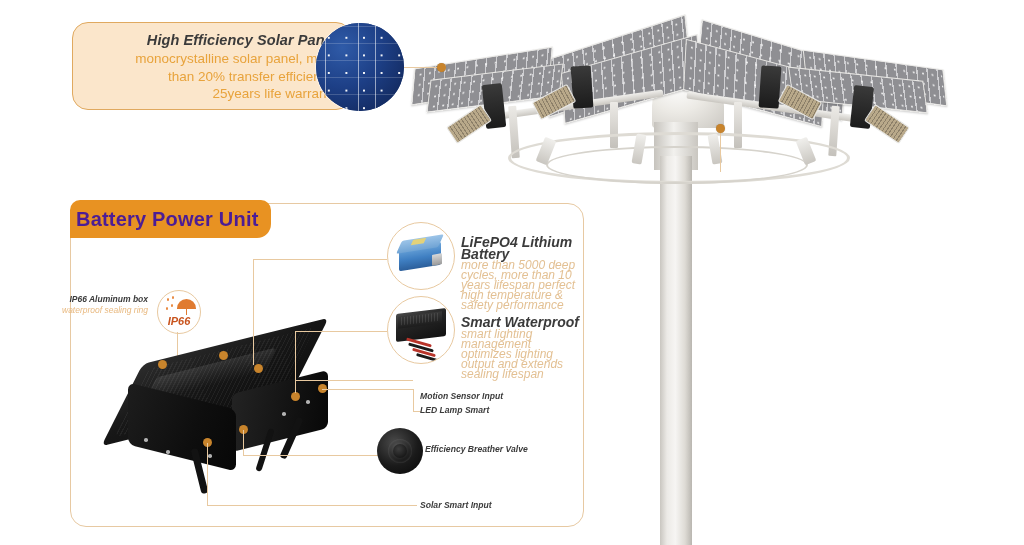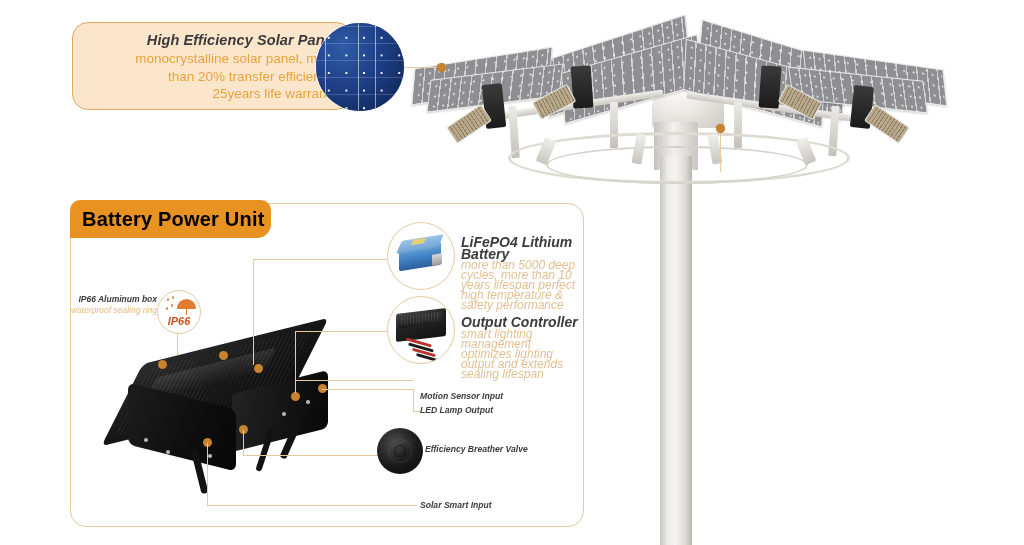--- a/index.html
+++ b/index.html
@@ -38,25 +38,25 @@
       background-image:radial-gradient(circle,#fff 1.1px,transparent 1.3px);
       background-size:17.6px 17.6px;background-position:4px 6px;opacity:.95;}
   #solar-cell-circle .hbars{position:absolute;inset:0;
       background:repeating-linear-gradient(0deg,transparent 0 16px,rgba(255,255,255,.18) 16px 17px);}
 
   
   #bpu-panel{left:70px;top:203px;width:512px;height:322px;
       border:1px solid #e7c9a2;border-radius:16px;background:#fff;}
   #bpu-tab{left:70px;top:200px;width:201px;height:38px;background:#e89222;
       border-radius:10px 10px 14px 0;}
-  #bpu-tab span{display:block;color:#000000;font-size:20px;font-weight:bold;
-      line-height:38px;padding-left:12px;letter-spacing:.2px;}
-
-  
-  #ip66-text{left:69px;top:294px;width:88px;text-align:right;}
+  #bpu-tab span{display:block;color:#4c1d95;font-size:20px;font-weight:bold;
+      line-height:38px;padding-left:6px;letter-spacing:.2px;}
+
+  
+  #ip66-text{left:60px;top:294px;width:88px;text-align:right;}
   .ip-t1{font-size:8.5px;font-weight:bold;font-style:italic;color:#3b3b3b;line-height:11px;}
   .ip-t2{font-size:8.5px;font-style:italic;color:#e8b87e;line-height:11px;}
   #ip66-badge{left:157px;top:290px;width:42px;height:42px;border-radius:50%;
       background:#fff;border:1px solid #e8c9a0;}
   #ip66-badge .umb{position:absolute;left:19px;top:8px;width:19px;height:10px;
       background:#e07b30;border-radius:10px 10px 0 0;}
   #ip66-badge .umb:after{content:"";position:absolute;left:8.5px;top:9px;width:1.6px;height:7px;background:#e07b30;}
   #ip66-badge .drop{position:absolute;width:2.2px;height:3.4px;border-radius:50% 50% 50% 50%;background:#e8853a;}
   #ip66-badge .lbl{position:absolute;left:0;right:0;bottom:6px;text-align:center;
       font-size:11px;font-weight:bold;color:#c8531d;font-style:italic;}
@@ -321,27 +321,27 @@
   <div id="controller-circle" class="photo-circle">
     <div class="ctl-body"></div>
       <div class="ctl-face"></div>
       <div class="ctl-fin"></div>
     <div class="wire r" style="left:18px;top:44px;width:26px;"></div>
     <div class="wire k" style="left:20px;top:49px;width:26px;"></div>
     <div class="wire r" style="left:24px;top:54px;width:24px;"></div>
     <div class="wire k" style="left:28px;top:59px;width:22px;"></div>
   </div>
   <div id="controller-text" class="rt">
-    <div class="rt-title">Output Controller</div>
+    <div class="rt-title">Smart Waterproof</div>
     <div class="rt-body">smart lighting management optimizes lighting output and extends sealing lifespan</div>
   </div>
 
   <div id="valve-circle" class="photo-circle">
     <div class="valve-in"></div>
       <div class="valve-in2"></div>
   </div>
 
   <div class="lead-label" style="left:420px;top:391px;">Motion Sensor Input</div>
-  <div class="lead-label" style="left:420px;top:405px;">LED Lamp Output</div>
+  <div class="lead-label" style="left:420px;top:405px;">LED Lamp Smart</div>
   <div class="lead-label" style="left:425px;top:444px;">Efficiency Breather Valve</div>
   <div class="lead-label" style="left:420px;top:500px;">Solar Smart Input</div>
 
 </div>
 
 </body></html>

